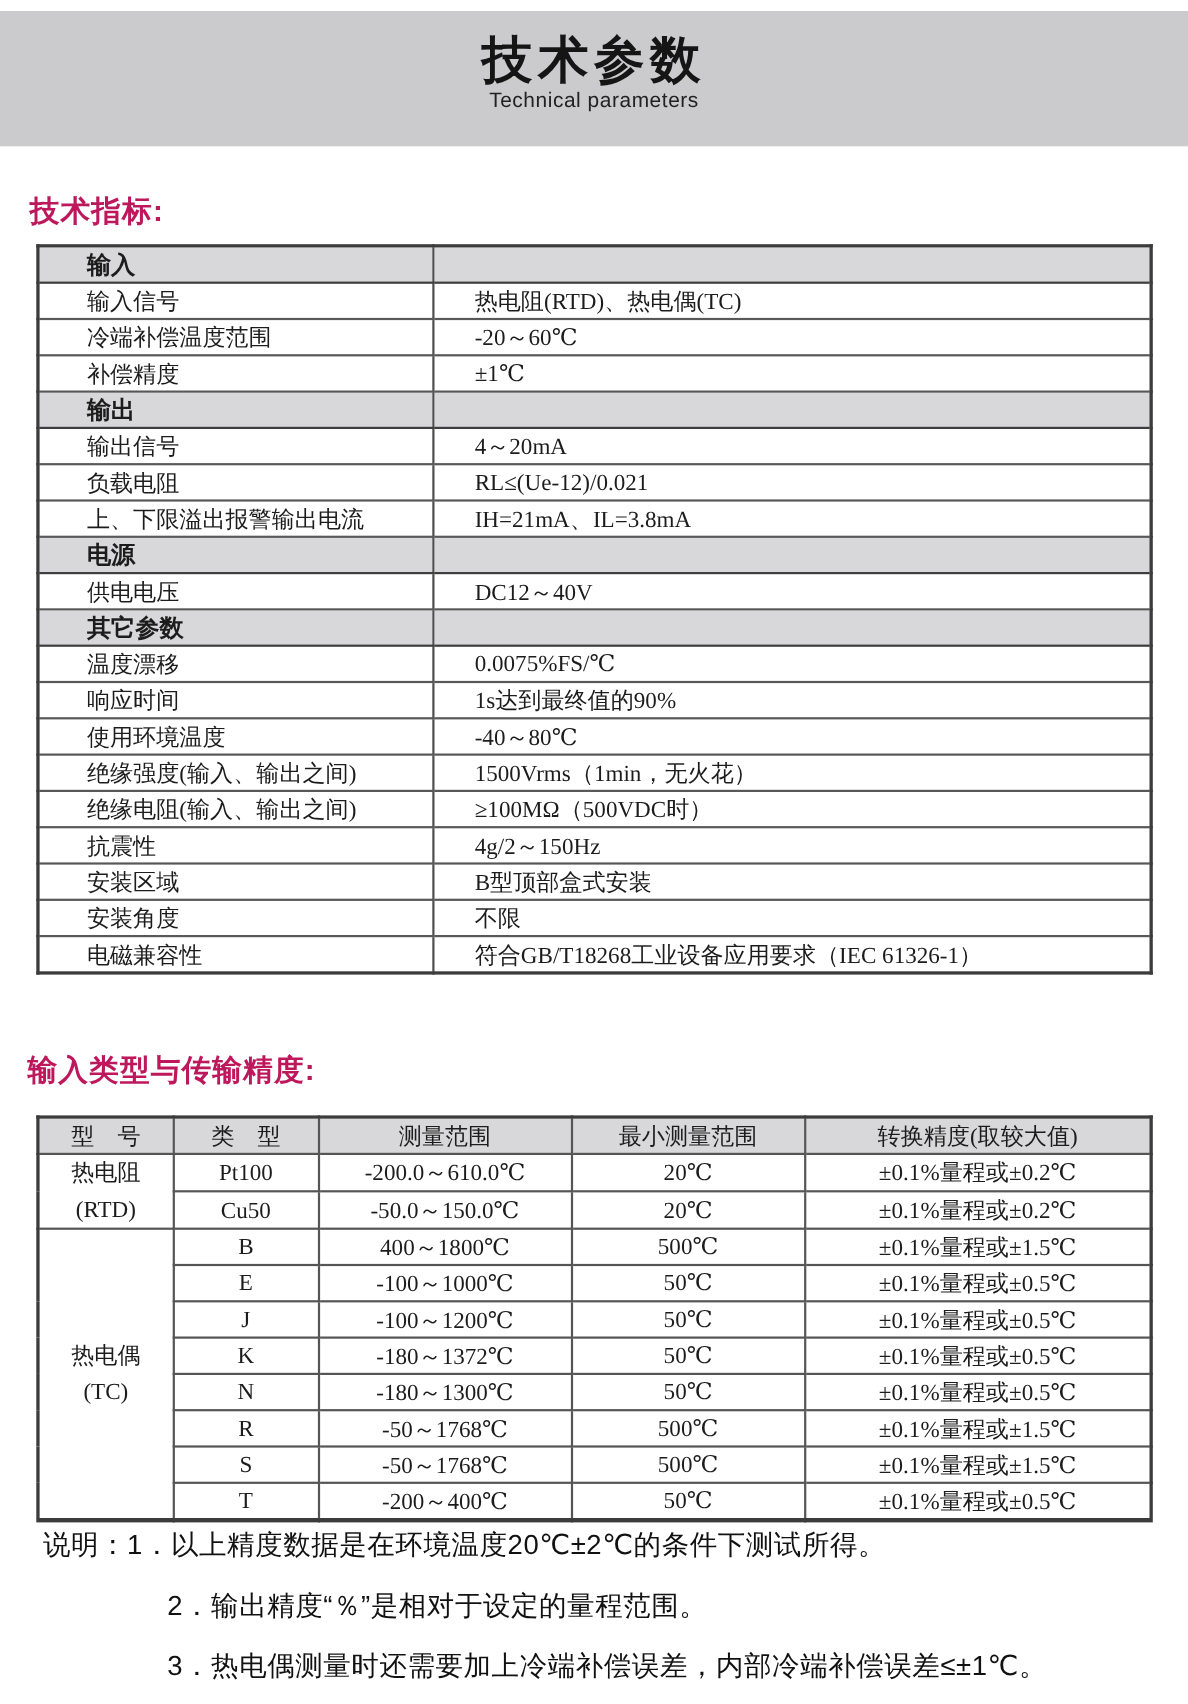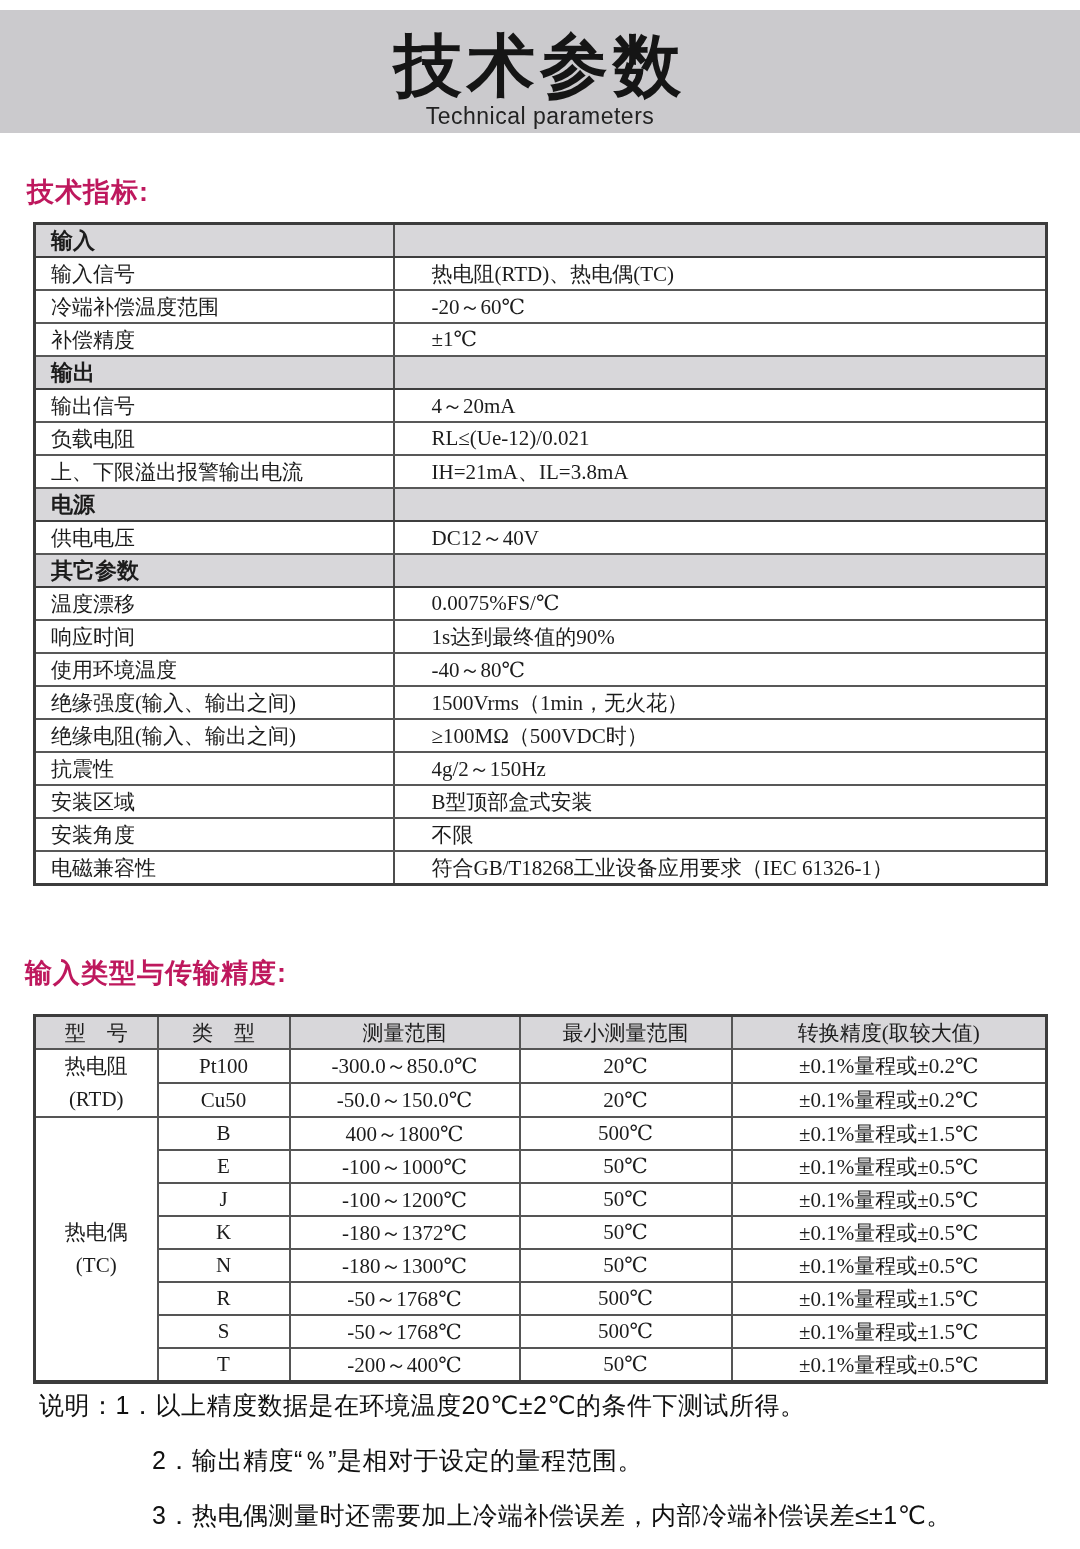--- a/index.html
+++ b/index.html
@@ -7,43 +7,43 @@
     width:1080px;height:1549px;position:relative;background:#ffffff;
     color:#1b1b1b;font-family:"Liberation Sans","DejaVu Sans",sans-serif;
     overflow:hidden;
   }
   
   .title-band{
     position:absolute;top:10px;left:0;width:1080px;height:123px;
     background:#cbcacd;text-align:center;
   }
   .main-title{
-    margin:0;padding-top:21px;font-size:68px;line-height:1.0;
+    margin:0;padding-top:21px;font-size:46px;line-height:1.0;
     font-weight:700;letter-spacing:5px;color:#151515;
   }
   .sub-title{
-    margin-top:4px;font-size:23px;letter-spacing:0.5px;color:#222;
+    margin-top:4px;font-size:19px;letter-spacing:0.5px;color:#222;
   }
   
   .sec-heading{position:absolute;margin:0;font-size:27px;font-weight:700;letter-spacing:1px;color:#be185d;}
   #spec-heading{top:174px;left:27px;}
   #acc-heading{top:955px;left:25px;}
   
   .doc-table{
     border-collapse:collapse;table-layout:fixed;
     font-family:"Liberation Serif","DejaVu Serif",serif;
     font-size:21px;color:#1c1c1c;
   }
   .spec-table{position:absolute;top:222px;left:33px;width:1012px;border:3px solid #3c3c3c;}
   .spec-table td{
     height:31px;padding:0;
     border-top:2px solid #585858;border-bottom:2px solid #585858;
     white-space:pre;overflow:hidden;
   }
-  .spec-table td.label-cell{padding-left:15px;border-right:2px solid #4e4e4e;}
+  .spec-table td.label-cell{padding-left:43px;border-right:2px solid #4e4e4e;}
   .spec-table td.value-cell{padding-left:37px;}
   .spec-table tr.group-row td{
     background:#d8d7da;
     font-family:"Liberation Sans","DejaVu Sans",sans-serif;
     font-weight:700;font-size:22px;
     border-top:2px solid #3e3e3e;border-bottom:2px solid #3e3e3e;
   }
   
   .acc-table{
     position:absolute;top:1014px;left:33px;width:1012px;
@@ -178,21 +178,21 @@
           <th>类　型</th>
           <th>测量范围</th>
           <th>最小测量范围</th>
           <th>转换精度(取较大值)</th>
         </tr>
       </thead>
     <tbody id="acc-body">
         <tr>
           <td class="model-cell" rowspan="2"><div>热电阻</div><div>(RTD)</div></td>
           <td>Pt100</td>
-          <td>-300.0～850.0℃</td>
+          <td>-200.0～610.0℃</td>
           <td>20℃</td>
           <td>±0.1%量程或±0.2℃</td>
         </tr>
         <tr>
           <td>Cu50</td>
           <td>-50.0～150.0℃</td>
           <td>20℃</td>
           <td>±0.1%量程或±0.2℃</td>
         </tr>
         <tr>

